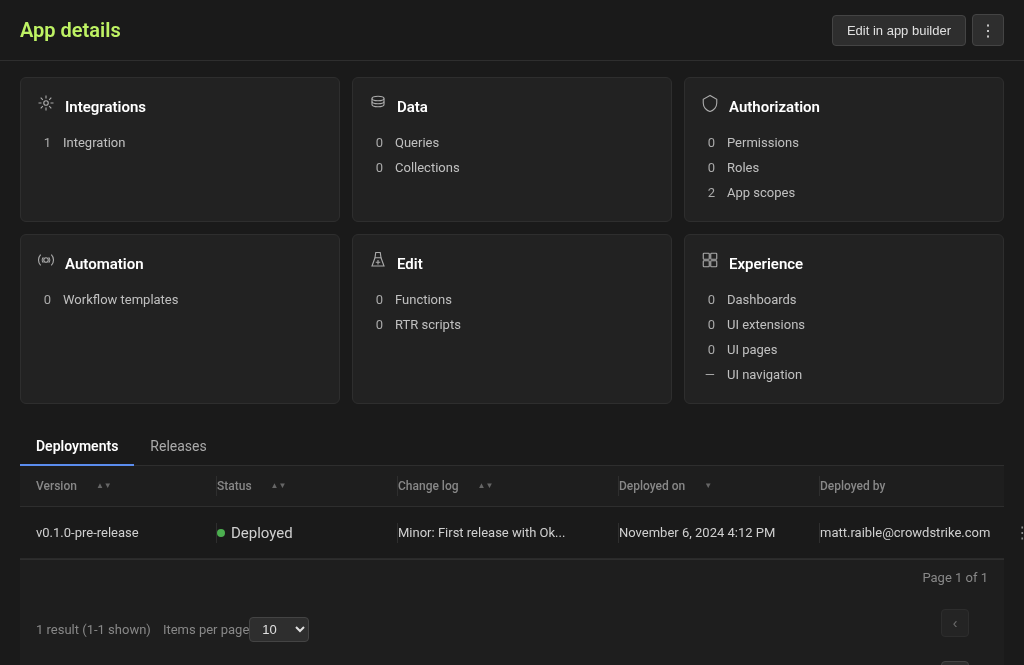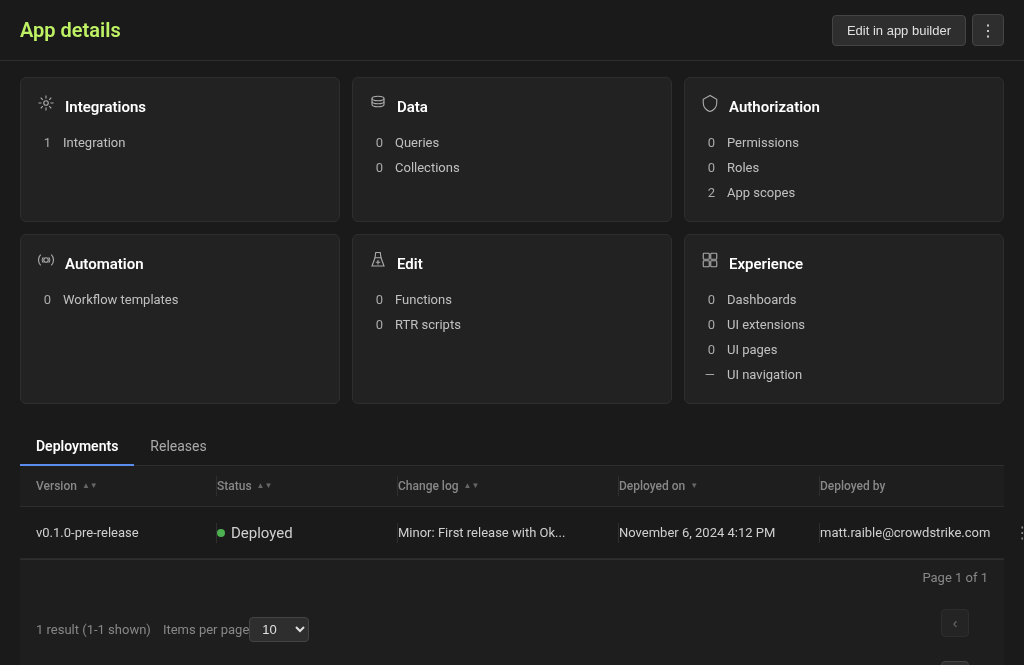--- a/index.html
+++ b/index.html
@@ -148,21 +148,21 @@
       grid-template-columns: 180px 1px 180px 1px 220px 1px 200px 1px 1fr;
       align-items: center;
       padding: 10px 16px;
       border-bottom: 1px solid #2e2e2e;
       background: #1e1e1e;
     }
 
     .th {
       display: flex;
       align-items: center;
-      gap: 5px;
+      gap: 19px;
       font-size: 12px;
       color: #888;
       font-weight: 500;
       text-transform: none;
       text-align: center;
     }
 
     .th-sort {
       display: flex;
       flex-direction: column;

